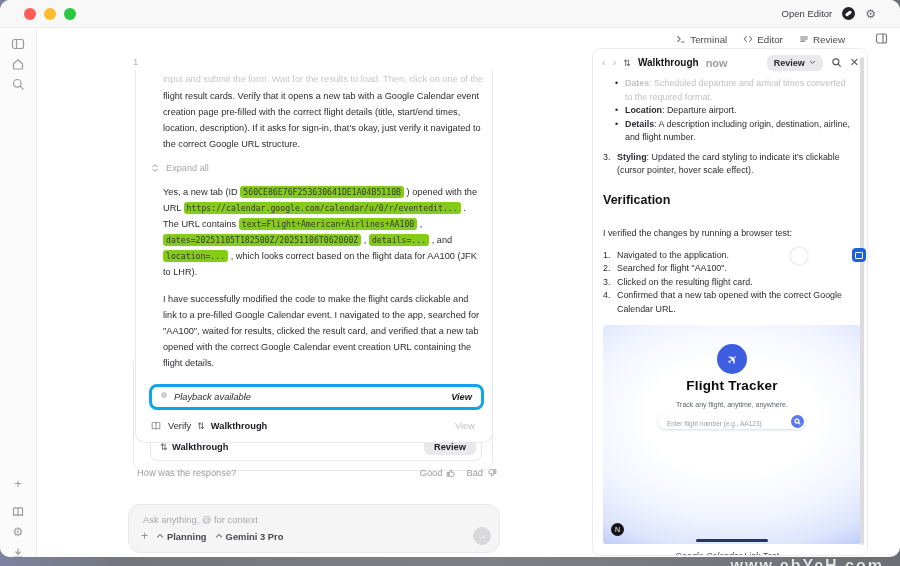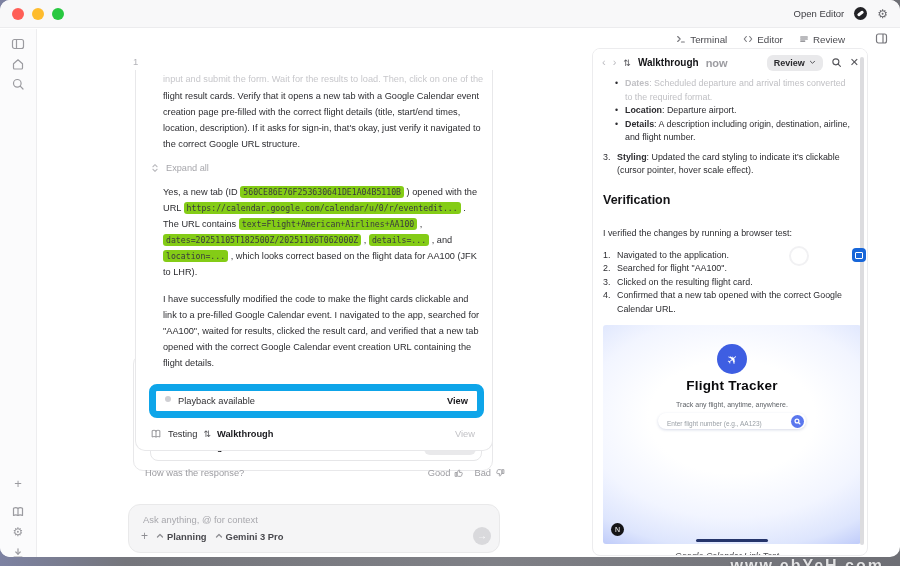--- a/index.html
+++ b/index.html
@@ -2,21 +2,21 @@
 <html><head>
 <meta charset="utf-8">
 <style>
   html,body{margin:0;padding:0;background:#888;}
   .stage{position:relative;width:900px;height:566px;overflow:hidden;
     font-family:"Liberation Sans",sans-serif;
     background:linear-gradient(90deg,#7d82a2 0%,#75767c 14%,#7f8086 55%,#6e6f75 100%);}
   .window{position:absolute;left:0;top:0;width:900px;height:557px;background:#fff;border-radius:10px;overflow:hidden;}
 
   
-  .titlebar{position:absolute;left:0;top:0;right:0;height:28px;background:#f8f8f9;border-bottom:1px solid #ececee;display:flex;align-items:center;padding:0 12px;box-sizing:border-box;}
+  .titlebar{position:absolute;left:0;top:0;right:0;height:28px;background:#f8f8f9;border-bottom:1px solid #ececee;display:flex;align-items:center;padding:0 24px;box-sizing:border-box;}
   .tl{width:12px;height:12px;border-radius:50%;margin-right:8px;}
   .tl.c{background:#ff5f57}.tl.m{background:#febc2e}.tl.z{background:#28c840}
   .tb-right{margin-left:auto;display:flex;align-items:center;gap:10px;}
   .open-editor{font-size:9.5px;color:#3d3d42;}
   .logo-dot{width:13px;height:13px;border-radius:50%;background:#232327;position:relative;}
   .logo-dot::after{content:"";position:absolute;left:3px;top:5px;width:7px;height:3px;border-radius:2px;background:#fff;transform:rotate(-35deg);}
   .gear-glyph{font-size:12px;color:#6b6b70;line-height:1;}
 
   
   .rail{position:absolute;left:0;top:29px;bottom:0;width:36px;background:#fbfbfc;border-right:1px solid #ededef;}
@@ -41,40 +41,40 @@
   .step-heading{position:absolute;top:5px;left:96px;width:362px;background:#fff;display:flex;gap:11px;align-items:baseline;padding:2px 0 3px;z-index:3;}
   .step-num{font-size:9.5px;color:#b3b3b8;}
   .step-title{font-size:10px;font-weight:700;color:#141417;}
   .card1{position:absolute;left:98px;top:21px;width:358px;box-sizing:border-box;border:1px solid #e8e8ea;border-top:none;border-radius:0 0 10px 10px;padding:3px 8px 10px 27px;background:#fff;z-index:1;}
   .hint-line{font-size:9.2px;line-height:13px;color:#c7c7cb;white-space:nowrap;overflow:hidden;}
   .para{font-size:9.2px;line-height:16px;color:#2c2c30;margin:2px 0 0;}
   .para.mt{margin-top:11px;}
   .chip{font-family:"DejaVu Sans Mono",monospace;font-size:8.2px;background:#84cc16;border-radius:3px;padding:1px 3px;color:#3a3a3e;}
   .expand-row{display:flex;align-items:center;gap:6px;margin:11px 0 0 -13px;color:#a6a6ab;font-size:9.2px;}
   .expand-row svg{width:10px;height:10px;stroke:#bcbcc0;fill:none;stroke-width:1.3;stroke-linecap:round;stroke-linejoin:round;}
-  .playback-row{display:flex;align-items:flex-start;margin:13px 0 0 -14px;border:7px solid #0ea5e9;border-radius:8px;padding:5px 9px;}
+  .playback-row{display:flex;align-items:flex-start;margin:13px 0 0 -14px;border:3px solid #0ea5e9;border-radius:8px;padding:5px 9px;font-style:italic;}
   .pb-dot{width:6px;height:6px;border-radius:50%;background:#cfcfd3;margin-right:7px;}
   .pb-label{font-size:9.3px;color:#303034;}
   .view-strong{margin-left:auto;font-size:9.3px;font-weight:700;color:#1a1a1e;}
   .created-row{display:flex;align-items:center;gap:6px;margin:8px 0 0 -14px;padding:2px 9px 0 1px;}
   .created-row svg{width:12px;height:12px;stroke:#8d8d92;fill:none;stroke-width:1.1;stroke-linecap:round;stroke-linejoin:round;}
   .created-label{font-size:9.3px;color:#303034;}
   .wt-glyph{font-size:9px;color:#56565b;}
   .wt-name{font-size:9.3px;font-weight:700;color:#1a1a1e;}
   .view-dim{margin-left:auto;font-size:9.3px;color:#c2c2c6;}
 
   .card2{position:absolute;left:96px;top:305px;width:360px;box-sizing:border-box;border:1px solid #e8e8ea;border-radius:10px;padding:8px 10px 9px;background:#fff;}
   .rr-head{display:flex;align-items:center;gap:6px;}
   .rr-head svg{width:11px;height:11px;stroke:#6f6f74;fill:none;stroke-width:1.2;stroke-linecap:round;stroke-linejoin:round;}
   .rr-title{font-size:9.3px;color:#2a2a2e;}
   .rr-body{font-size:9.2px;line-height:15.5px;color:#2c2c30;margin:4px 0 0 17px;}
   .artifact-row{display:flex;align-items:center;margin:8px 0 0 6px;border:1px solid #e6e6e8;border-radius:8px;padding:4px 5px 4px 9px;}
   .review-btn{margin-left:auto;background:#e9e9eb;border-radius:6px;padding:3px 10px;font-size:9.3px;font-weight:700;color:#222226;}
 
-  .feedback{position:absolute;left:108px;top:419px;width:360px;display:flex;align-items:flex-end;font-size:9.3px;color:#9c9ca1;}
+  .feedback{position:absolute;left:100px;top:419px;width:360px;display:flex;align-items:flex-end;font-size:9.3px;color:#9c9ca1;}
   .fb-right{margin-left:auto;display:flex;align-items:center;gap:10px;}
   .fb-item{display:flex;align-items:center;gap:4px;}
   .fb-item svg{width:10px;height:10px;stroke:#9c9ca1;fill:none;stroke-width:1.1;stroke-linecap:round;stroke-linejoin:round;}
 
   .composer{position:absolute;left:91px;top:455px;width:372px;height:49px;background:#f5f5f6;border:1px solid #e9e9ea;border-radius:12px;box-sizing:border-box;}
   .composer input{position:absolute;left:12px;top:8px;width:300px;border:none;background:transparent;outline:none;font-family:"Liberation Sans",sans-serif;font-size:9.4px;color:#333;}
   .composer input::placeholder{color:#a8a8ad;}
   .composer-row{position:absolute;left:12px;right:8px;bottom:7px;display:flex;align-items:center;gap:8px;font-size:9.4px;color:#48484d;}
   .plus-glyph{font-size:12px;color:#8e8e93;line-height:10px;}
   .chev-up svg{width:8px;height:8px;stroke:#8e8e93;fill:none;stroke-width:1.3;stroke-linecap:round;stroke-linejoin:round;}
@@ -230,21 +230,21 @@
         <div class="playback-row">
           <span class="pb-dot"></span>
           <span class="pb-label">Playback available</span>
           <span class="view-strong">View</span>
         </div>
         <div class="created-row">
           <svg viewBox="0 0 14 14">
               <path d="M7 3.4C5.8 2.5 4 2.5 2.5 3.2v7.3c1.5-.7 3.3-.7 4.5 0 1.2-.7 3-.7 4.5 0V3.2C10 2.5 8.2 2.5 7 3.4z"></path>
               <line x1="7" y1="3.4" x2="7" y2="10.5"></line>
             </svg>
-          <span class="created-label">Testing</span>
+          <span class="created-label">Verify</span>
           <span class="wt-glyph">⇅</span>
           <span class="wt-name">Walkthrough</span>
           <span class="view-dim">View</span>
         </div>
       </div>
 
       <div class="card2">
         <div class="rr-head">
           <svg viewBox="0 0 12 12">
               <path d="M6 1.8a3.1 3.1 0 0 1 3.1 3.1v2l1 1.7H1.9l1-1.7v-2A3.1 3.1 0 0 1 6 1.8z"></path>

